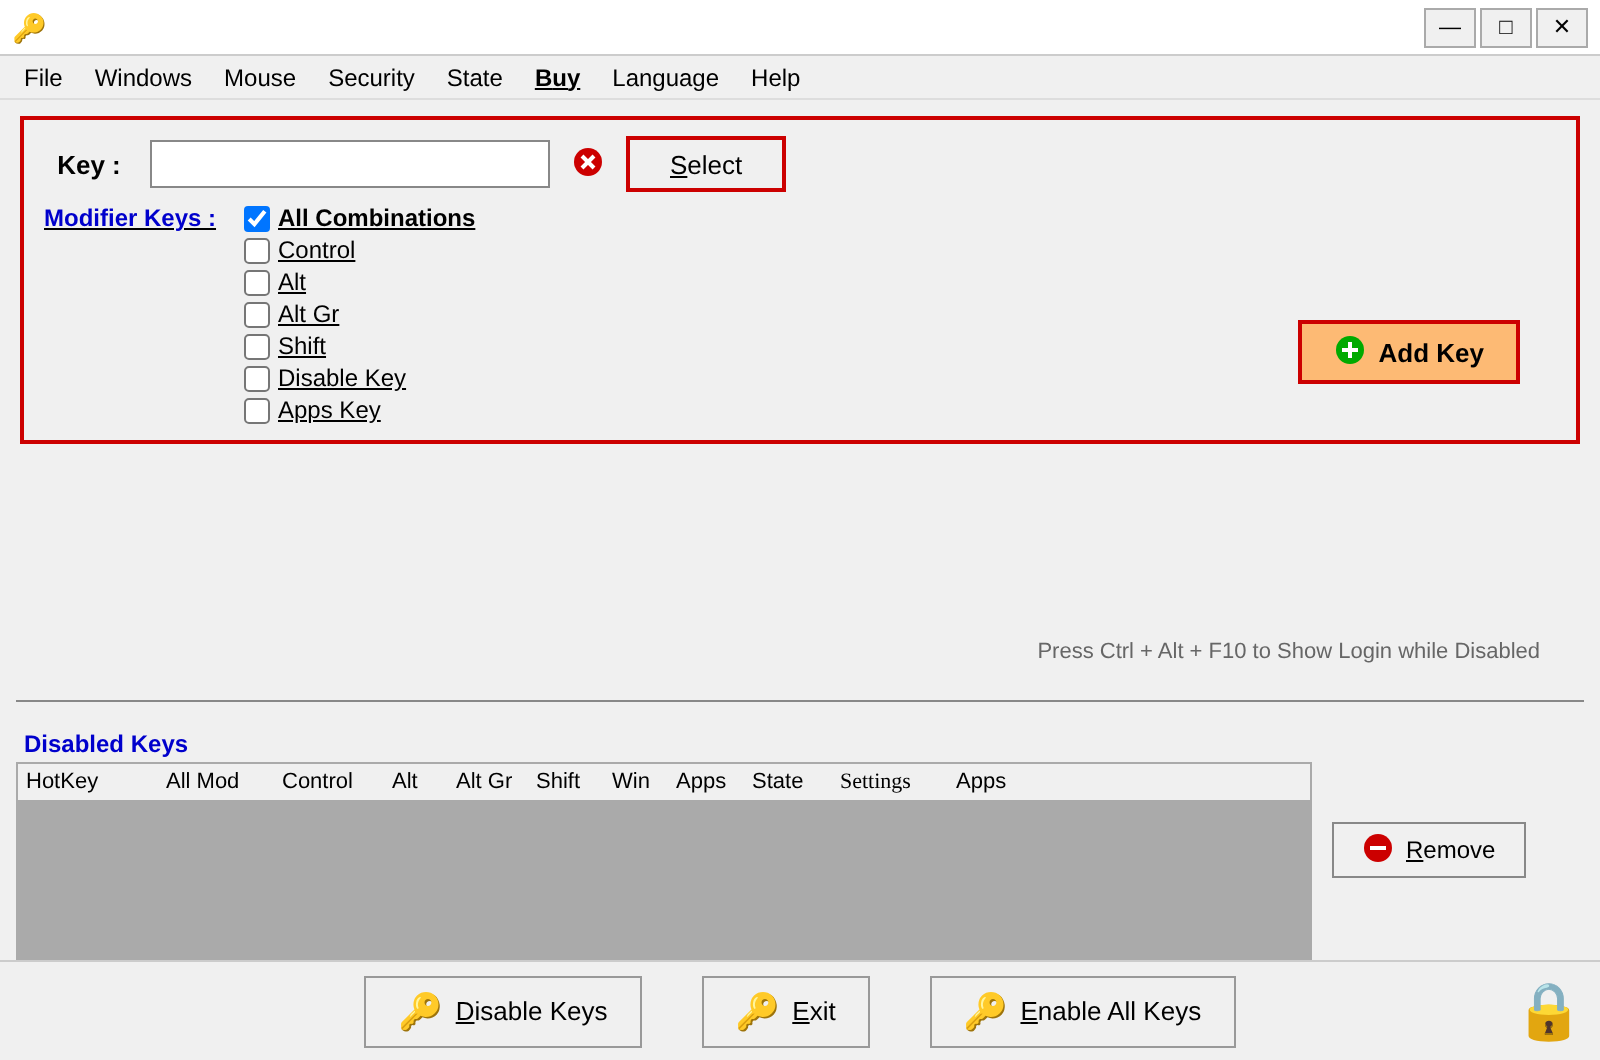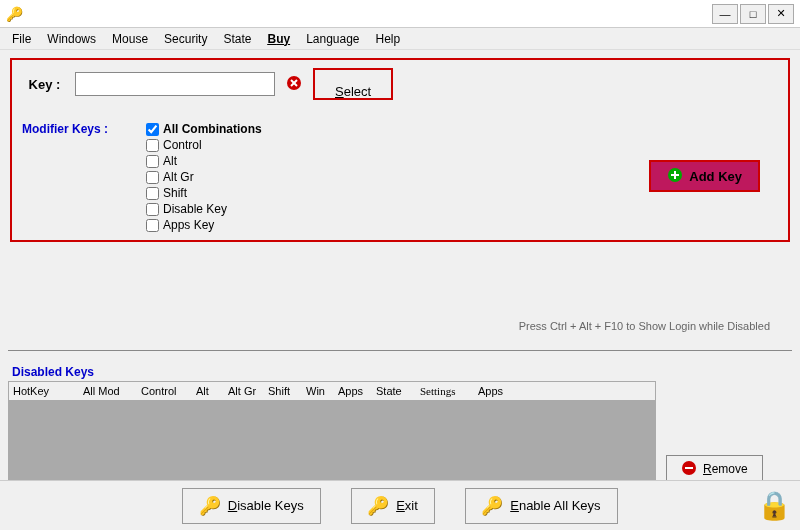--- a/index.html
+++ b/index.html
@@ -102,33 +102,34 @@
       height: 22px;
       background: none;
       border: none;
       cursor: pointer;
       display: flex;
       align-items: center;
       justify-content: center;
     }
     .select-btn {
       height: 28px;
-      padding: 14px 20px;
+      padding: 4px 20px;
       background: #f0f0f0;
       border: 2px solid #cc0000;
       cursor: pointer;
       font-size: 13px;
       font-weight: normal;
     }
 
     
     .modifier-section {
       display: flex;
-      gap: 24px;
-      margin-top: 22px;
+      gap: 0;
+      margin-top: 6px;
+      text-decoration: underline;
     }
     .modifier-label {
       font-size: 12px;
       font-weight: bold;
       color: #0000cc;
       min-width: 100px;
     }
     .checkboxes {
       display: flex;
       flex-direction: column;
@@ -153,21 +154,21 @@
     .add-key-section {
       position: absolute;
       top: 110px;
       right: 40px;
     }
     .add-key-btn {
       display: flex;
       align-items: center;
       gap: 6px;
       padding: 4px 16px;
-      background: #be185d;
+      background: #fdba74;
       border: 2px solid #cc0000;
       cursor: pointer;
       font-size: 13px;
       font-weight: bold;
       height: 32px;
     }
 
     
     .hint-text {
       position: absolute;
@@ -390,21 +391,21 @@
       <span>Add Key</span>
     </button>
   </div>
 
   <div class="hint-text">Press Ctrl + Alt + F10 to Show Login while Disabled</div>
 
   <div class="disabled-keys-section">
     <div class="section-label">
       <span style="color:#0000cc; font-weight:bold; font-size:12px;">Disabled Keys</span>
     </div>
-    <div style="display:flex; gap:10px; align-items:center;">
+    <div style="display:flex; gap:10px; align-items:flex-start;">
       <div>
         <div class="table-container">
           <div class="table-header">
             <span class="table-header-cell" style="min-width:70px;">HotKey</span>
             <span class="table-header-cell" style="min-width:58px;">All Mod</span>
             <span class="table-header-cell" style="min-width:55px;">Control</span>
             <span class="table-header-cell" style="min-width:32px;">Alt</span>
             <span class="table-header-cell" style="min-width:40px;">Alt Gr</span>
             <span class="table-header-cell" style="min-width:38px;">Shift</span>
             <span class="table-header-cell" style="min-width:32px;">Win</span>

